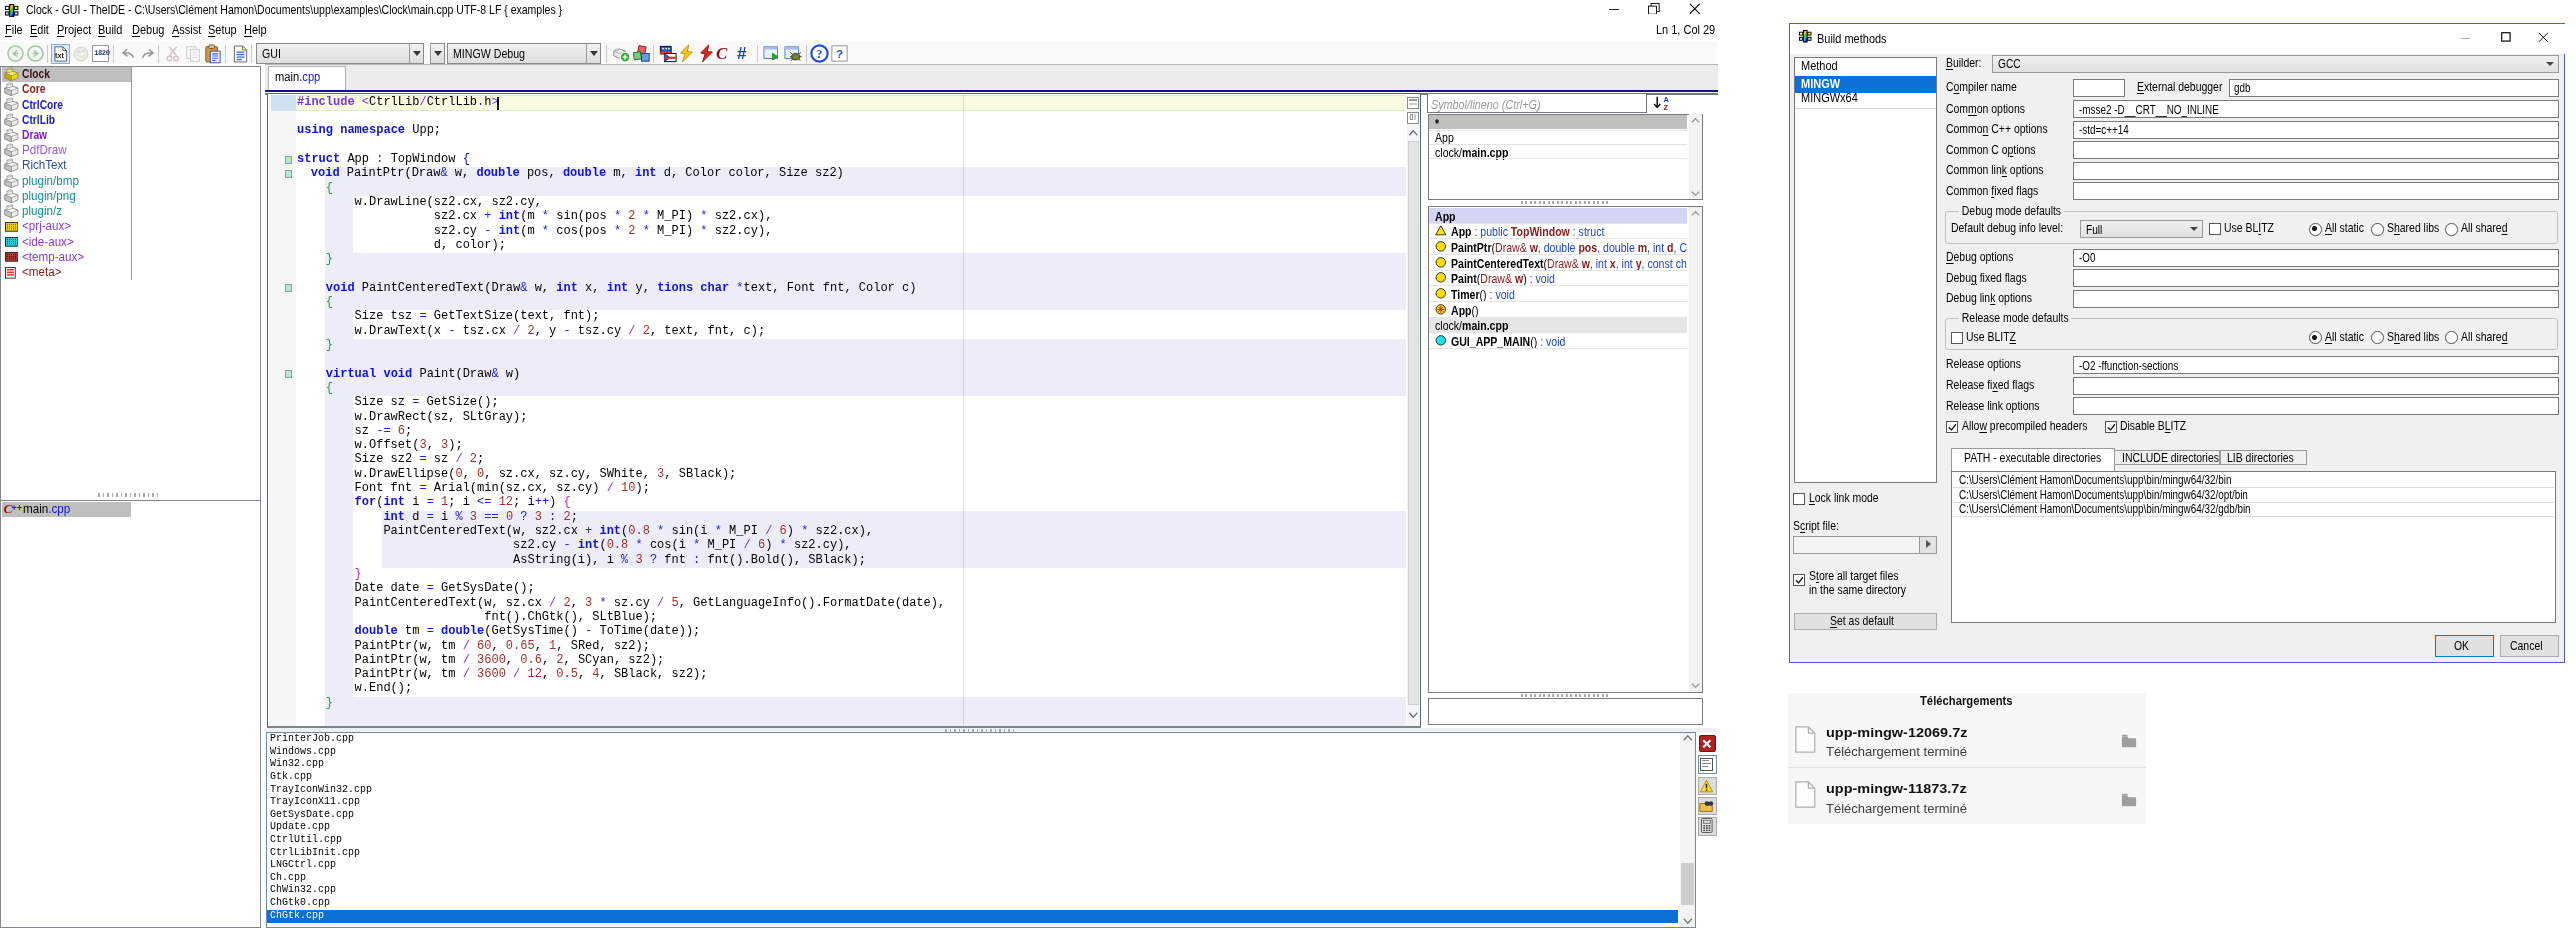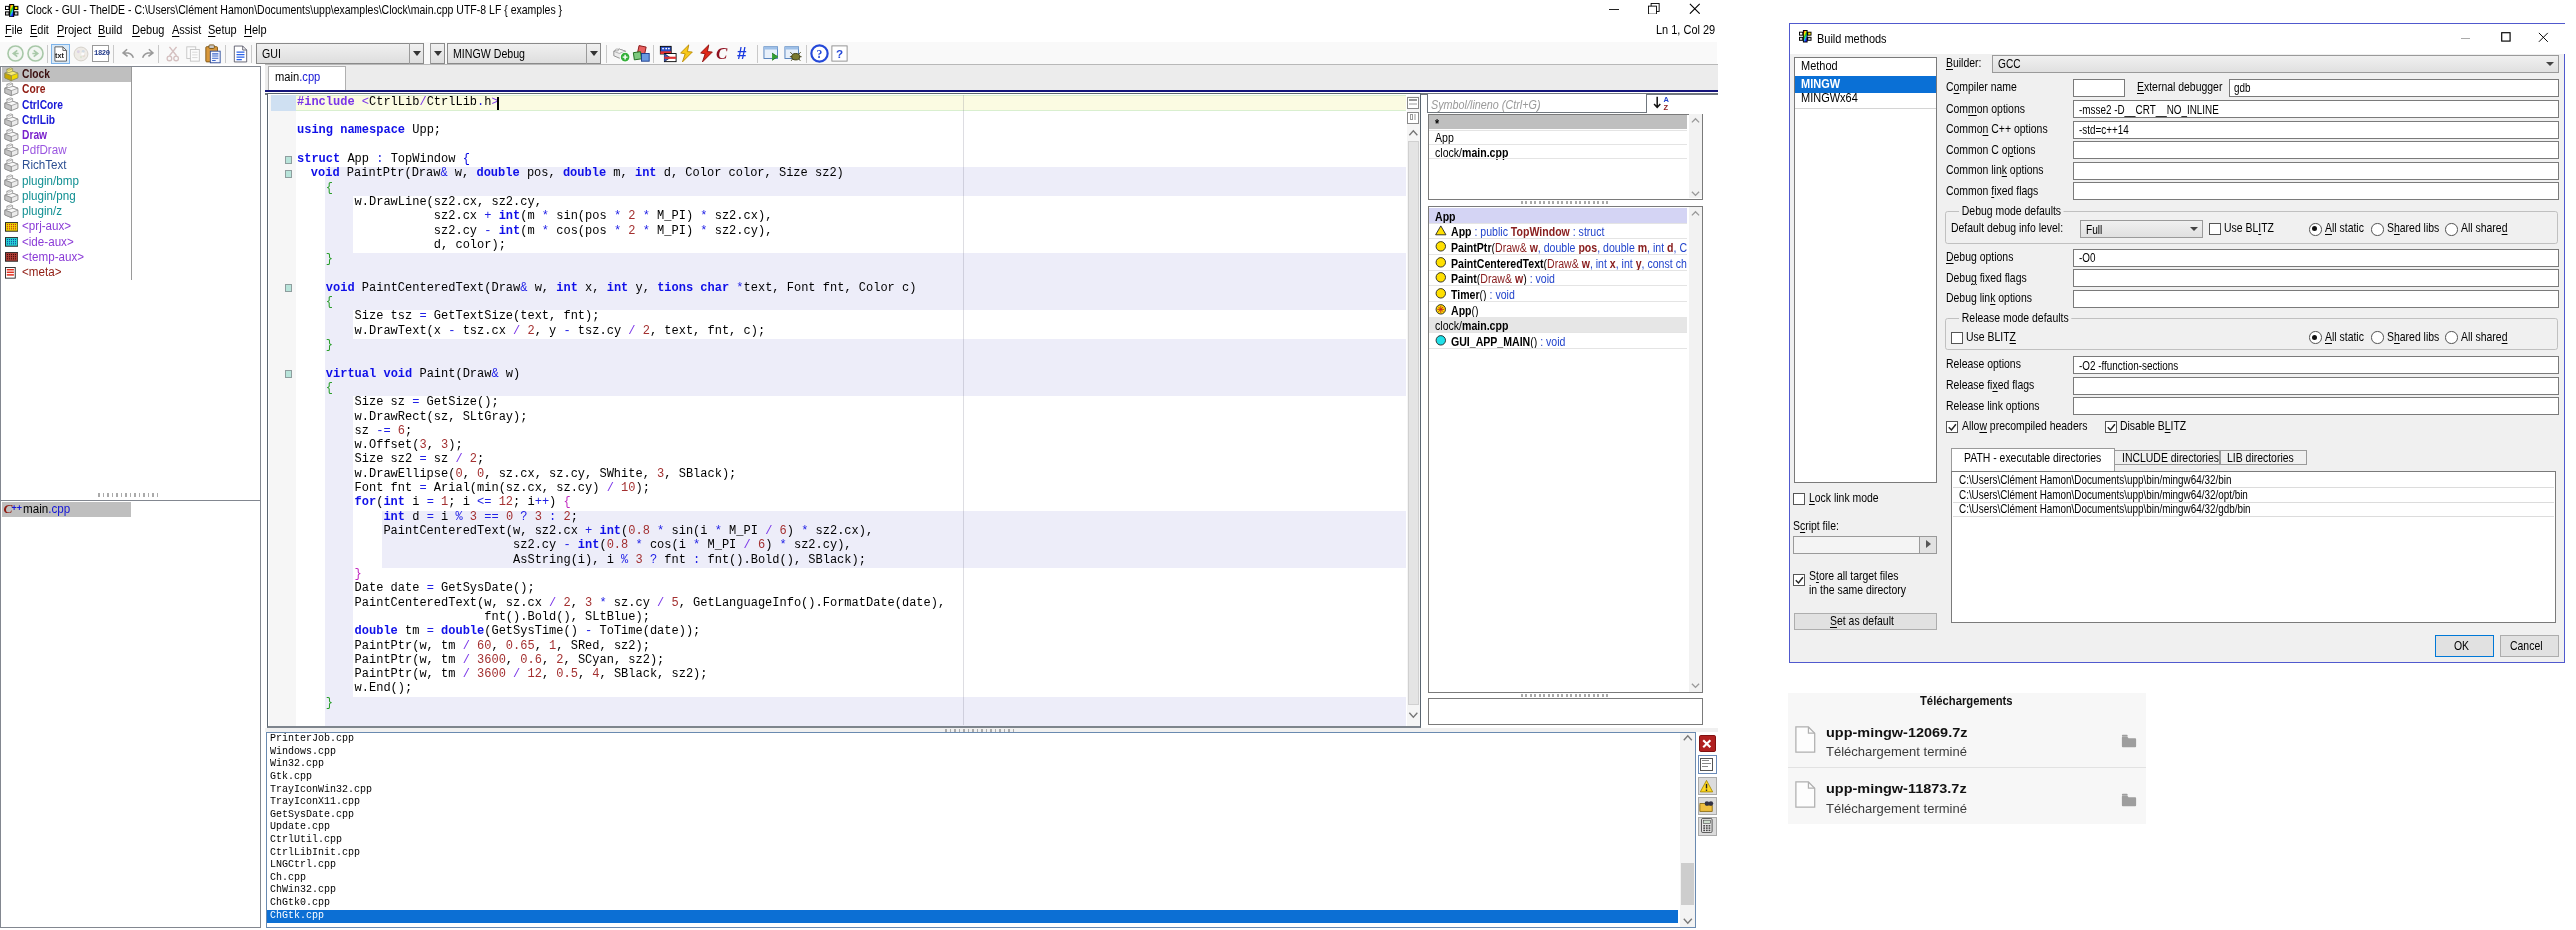--- a/index.html
+++ b/index.html
@@ -386,21 +386,21 @@
       <pre class="cl" style="left:297px;top:468px">        w.DrawEllipse(<span class="n">0</span>, <span class="n">0</span>, sz.cx, sz.cy, SWhite, <span class="n">3</span>, SBlack);</pre>
       <pre class="cl" style="left:297px;top:482px">        Font fnt <span class="o">=</span> Arial(min(sz.cx, sz.cy) <span class="v">/</span> <span class="n">10</span>);</pre>
       <pre class="cl" style="left:297px;top:496px">        <span class="k">for</span>(<span class="k">int</span> i <span class="o">=</span> <span class="n">1</span>; i <span class="o">&lt;=</span> <span class="n">12</span>; i<span class="o">++</span>) <span class="b2">{</span></pre>
       <pre class="cl" style="left:297px;top:511px">            <span class="k">int</span> d <span class="o">=</span> i <span class="o">%</span> <span class="n">3</span> <span class="o">==</span> <span class="n">0</span> <span class="o">?</span> <span class="n">3</span> <span class="o">:</span> <span class="n">2</span>;</pre>
       <pre class="cl" style="left:297px;top:525px">            PaintCenteredText(w, sz2.cx <span class="o">+</span> <span class="k">int</span>(<span class="n">0.8</span> <span class="o">*</span> sin(i <span class="o">*</span> M_PI <span class="v">/</span> <span class="n">6</span>) <span class="o">*</span> sz2.cx),</pre>
       <pre class="cl" style="left:297px;top:539px">                              sz2.cy <span class="o">-</span> <span class="k">int</span>(<span class="n">0.8</span> <span class="o">*</span> cos(i <span class="o">*</span> M_PI <span class="v">/</span> <span class="n">6</span>) <span class="o">*</span> sz2.cy),</pre>
       <pre class="cl" style="left:297px;top:554px">                              AsString(i), i <span class="o">%</span> <span class="n">3</span> <span class="o">?</span> fnt <span class="o">:</span> fnt().Bold(), SBlack);</pre>
       <pre class="cl" style="left:297px;top:568px">        <span class="b2">}</span></pre>
       <pre class="cl" style="left:297px;top:582px">        Date date <span class="o">=</span> GetSysDate();</pre>
       <pre class="cl" style="left:297px;top:597px">        PaintCenteredText(w, sz.cx <span class="v">/</span> <span class="n">2</span>, <span class="n">3</span> <span class="o">*</span> sz.cy <span class="v">/</span> <span class="n">5</span>, GetLanguageInfo().FormatDate(date),</pre>
-      <pre class="cl" style="left:297px;top:611px">                          fnt().Bold(), SLtBlue);</pre>
+      <pre class="cl" style="left:297px;top:611px">                          fnt().ChGtk(), SLtBlue);</pre>
       <pre class="cl" style="left:297px;top:625px">        <span class="k">double</span> tm <span class="o">=</span> <span class="k">double</span>(GetSysTime() <span class="o">-</span> ToTime(date));</pre>
       <pre class="cl" style="left:297px;top:640px">        PaintPtr(w, tm <span class="v">/</span> <span class="n">60</span>, <span class="n">0.65</span>, <span class="n">1</span>, SRed, sz2);</pre>
       <pre class="cl" style="left:297px;top:654px">        PaintPtr(w, tm <span class="v">/</span> <span class="n">3600</span>, <span class="n">0.6</span>, <span class="n">2</span>, SCyan, sz2);</pre>
       <pre class="cl" style="left:297px;top:668px">        PaintPtr(w, tm <span class="v">/</span> <span class="n">3600</span> <span class="v">/</span> <span class="n">12</span>, <span class="n">0.5</span>, <span class="n">4</span>, SBlack, sz2);</pre>
       <pre class="cl" style="left:297px;top:682px">        w.End();</pre>
       <pre class="cl" style="left:297px;top:697px">    <span class="b1">}</span></pre>
       <div style="position:absolute;left:497px;top:97px;width:1.8px;height:13.4px;background:#000"></div>
 </div>
   </div>
 <div style="position:absolute;left:1407px;top:96px;width:12.5px;height:630px;background:#f5f5f5"></div>

